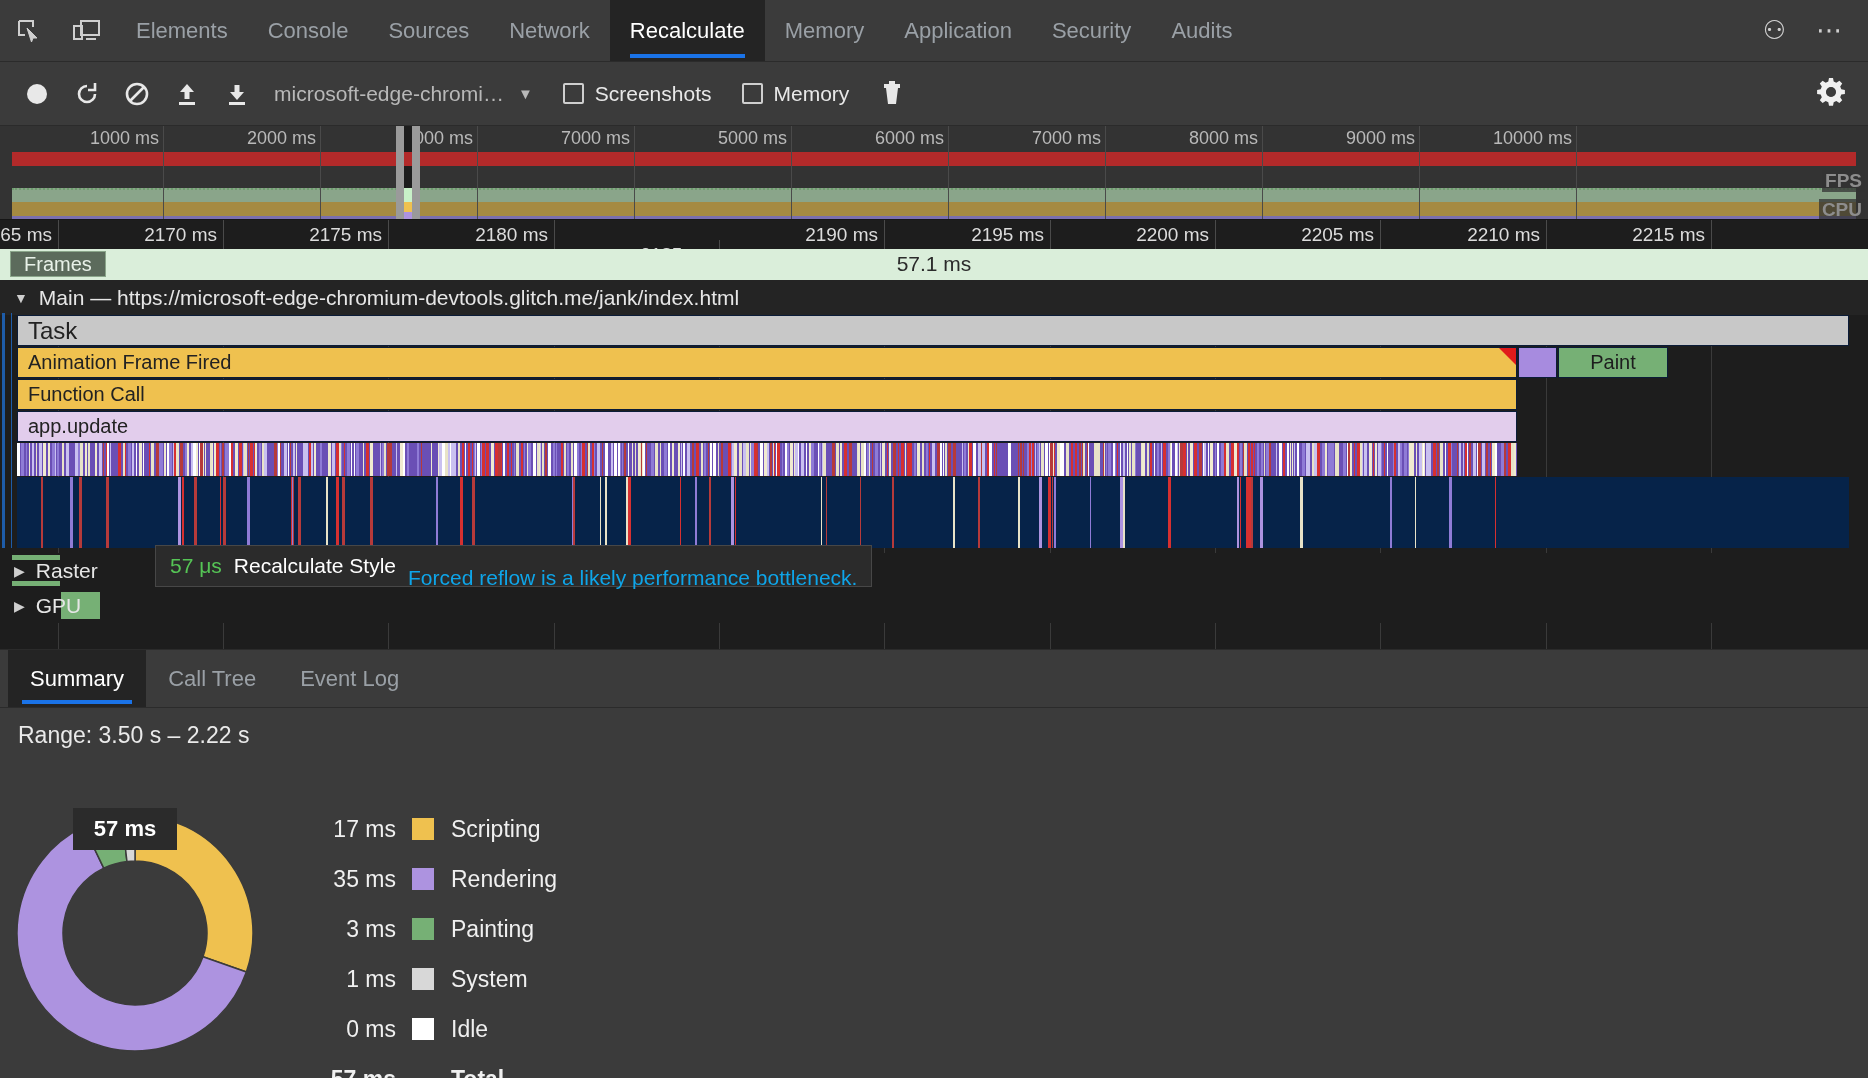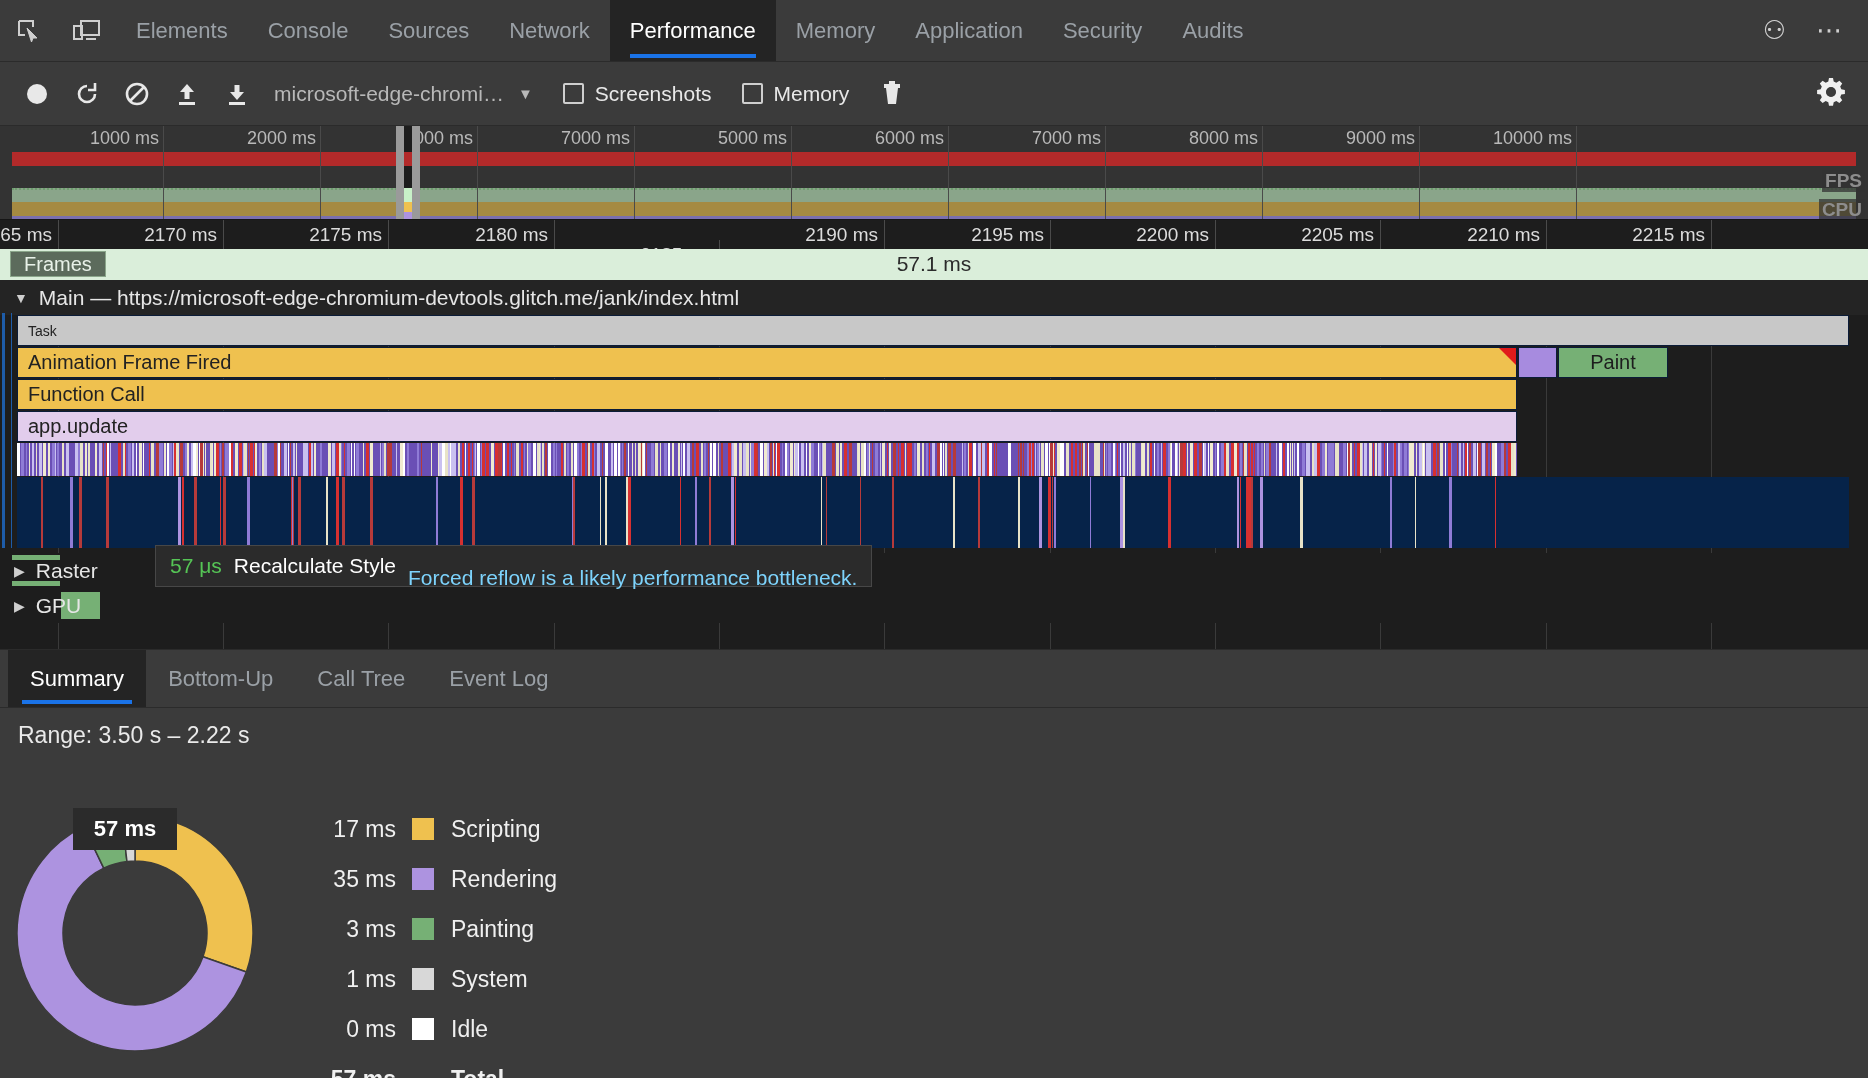--- a/index.html
+++ b/index.html
@@ -121,21 +121,21 @@
 
   .main-hdr {
     position: absolute; left: 0; top: 31px; width: 1868px; height: 35px;
     background: #242424; display: flex; align-items: center; padding-left: 14px;
     font-size: 21px; color: #e6e6e6;
   }
   .tri { display: inline-block; margin-right: 11px; font-size: 14px; color: #cfcfcf; }
 
   .task-row {
     position: absolute; left: 17px; top: 66px; width: 1832px; height: 31px;
-    background: #c8c8c8; color: #222; font-size: 14px;
+    background: #c8c8c8; color: #222; font-size: 24px;
     display: flex; align-items: center; padding-left: 10px;
     border: 1px solid #0b1c38;
   }
   .leftbar {
     position: absolute; left: 2px; top: 64px; width: 10px; height: 235px;
     border-left: 3px solid #1e5ca8; border-right: 1px solid #1e5ca8;
   }
 
   .bar {
     position: absolute; font-size: 20px; color: #222;
@@ -172,21 +172,21 @@
   .sparse-row i { position: absolute; top: 0; height: 71px; display: block; }
 
   .tooltip {
     position: absolute; left: 155px; top: 545px; height: 42px;
     background: #2b2b2b; border: 1px solid #474747;
     display: flex; align-items: center; gap: 12px; padding: 0 14px;
     font-size: 21px; z-index: 40;
   }
   .tt-dur { color: #55c455; }
   .tt-name { color: #ffffff; }
-  .tt-warn { color: #7dd3fc; margin-top: 24px; }
+  .tt-warn { color: #0ea5e9; margin-top: 24px; }
 
   .grp-row {
     position: absolute; left: 0; width: 1868px; height: 35px;
     display: flex; align-items: center; padding-left: 14px;
     font-size: 21px; color: #e6e6e6; background: #1d1d1d;
   }
   .raster-row { top: 304px; }
   .gpu-row { top: 339px; }
   .raster-tag {
     position: absolute; left: 12px; top: 2px; width: 48px; height: 31px;
@@ -256,21 +256,21 @@
     <div class="tab">
         <span>Console</span>
       </div>
     <div class="tab">
         <span>Sources</span>
       </div>
     <div class="tab">
         <span>Network</span>
       </div>
     <div class="tab active">
-        <span>Performance</span>
+        <span>Recalculate</span>
       </div>
     <div class="tab">
         <span>Memory</span>
       </div>
     <div class="tab">
         <span>Application</span>
       </div>
     <div class="tab">
         <span>Security</span>
       </div>
@@ -1065,23 +1065,20 @@
     <span class="tt-dur">57 μs</span>
     <span class="tt-name">Recalculate Style</span>
     <span class="tt-warn">Forced reflow is a likely performance bottleneck.</span>
   </div>
 
   <div class="btabs">
     <div class="btab active">
         <span>Summary</span>
       </div>
     <div class="btab">
-        <span>Bottom-Up</span>
-      </div>
-    <div class="btab">
         <span>Call Tree</span>
       </div>
     <div class="btab">
         <span>Event Log</span>
       </div>
   </div>
 
   <div class="summary">
     <div class="range-line">Range: 3.50 s – 2.22 s</div>
     <div class="donut-wrap">

